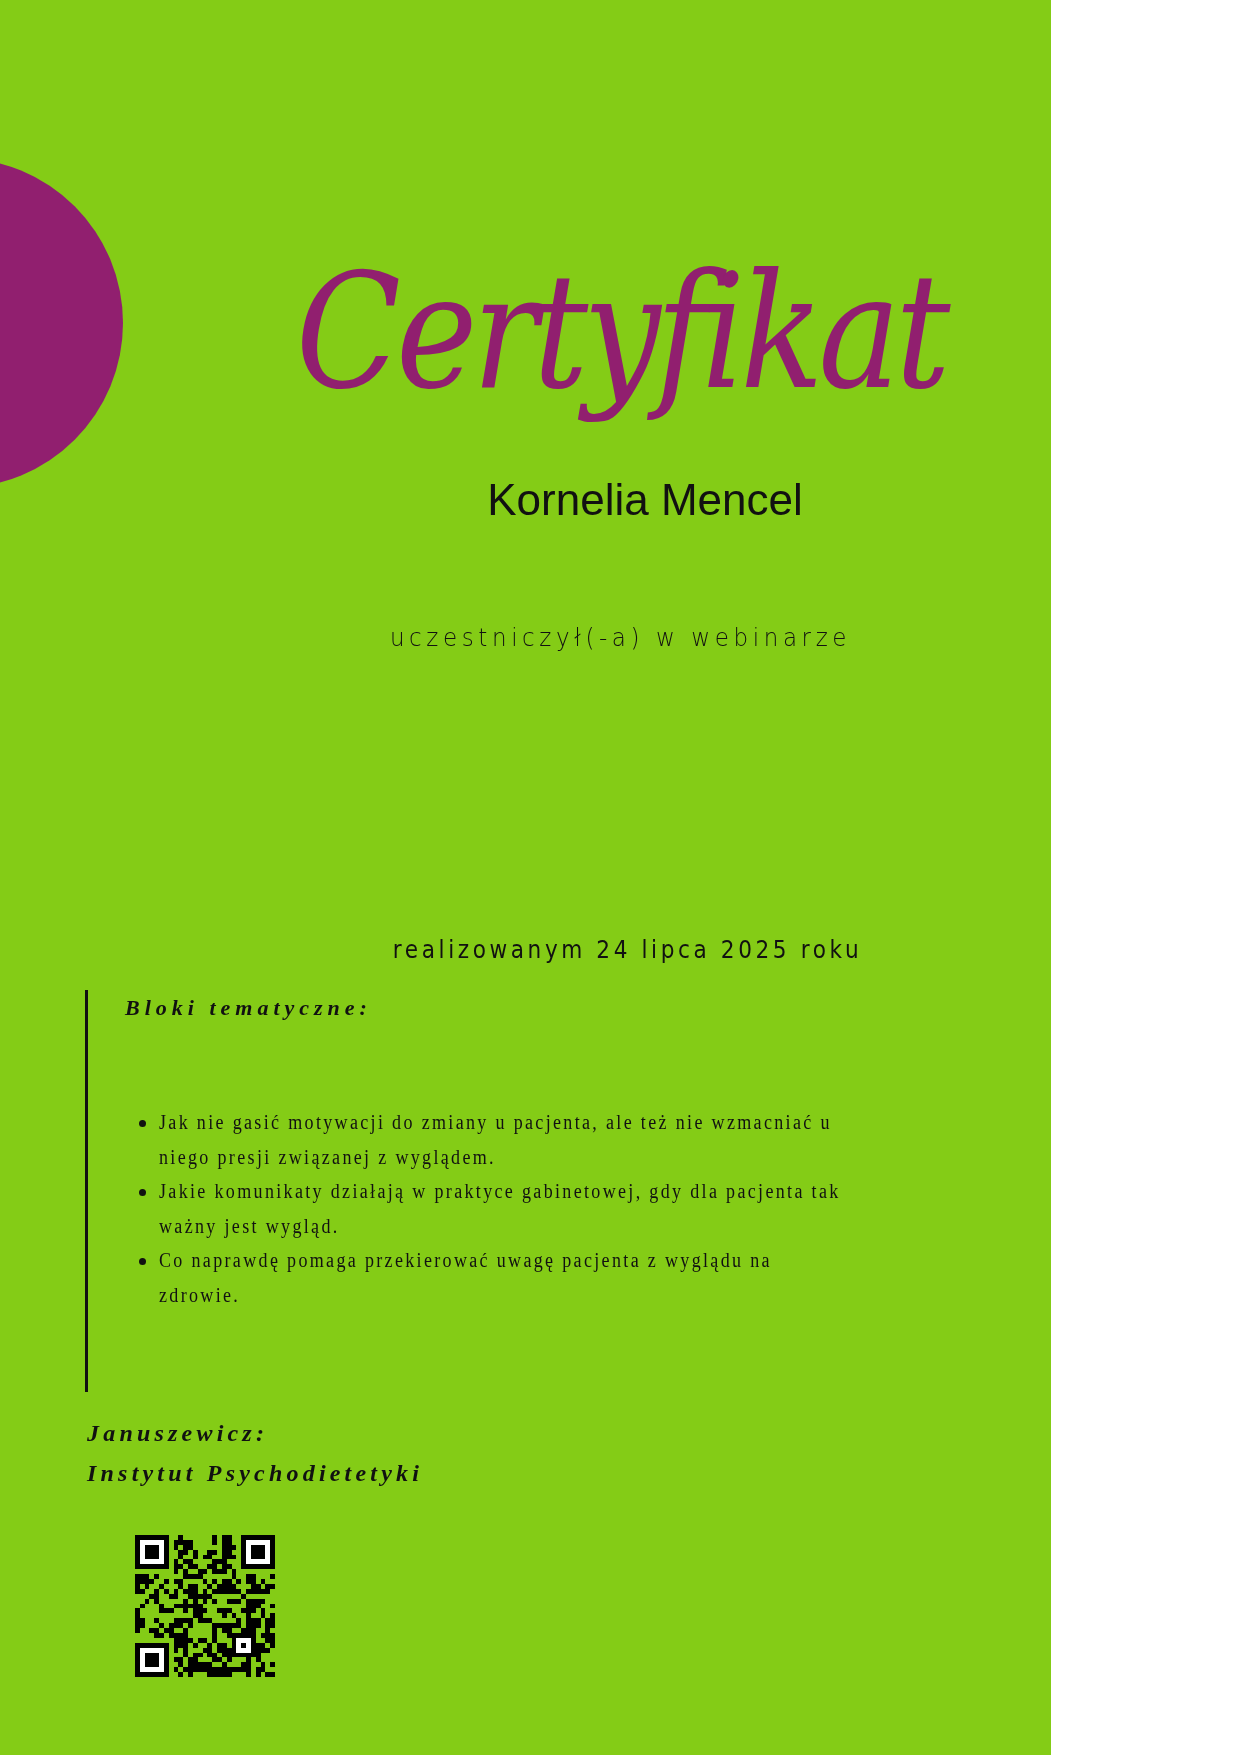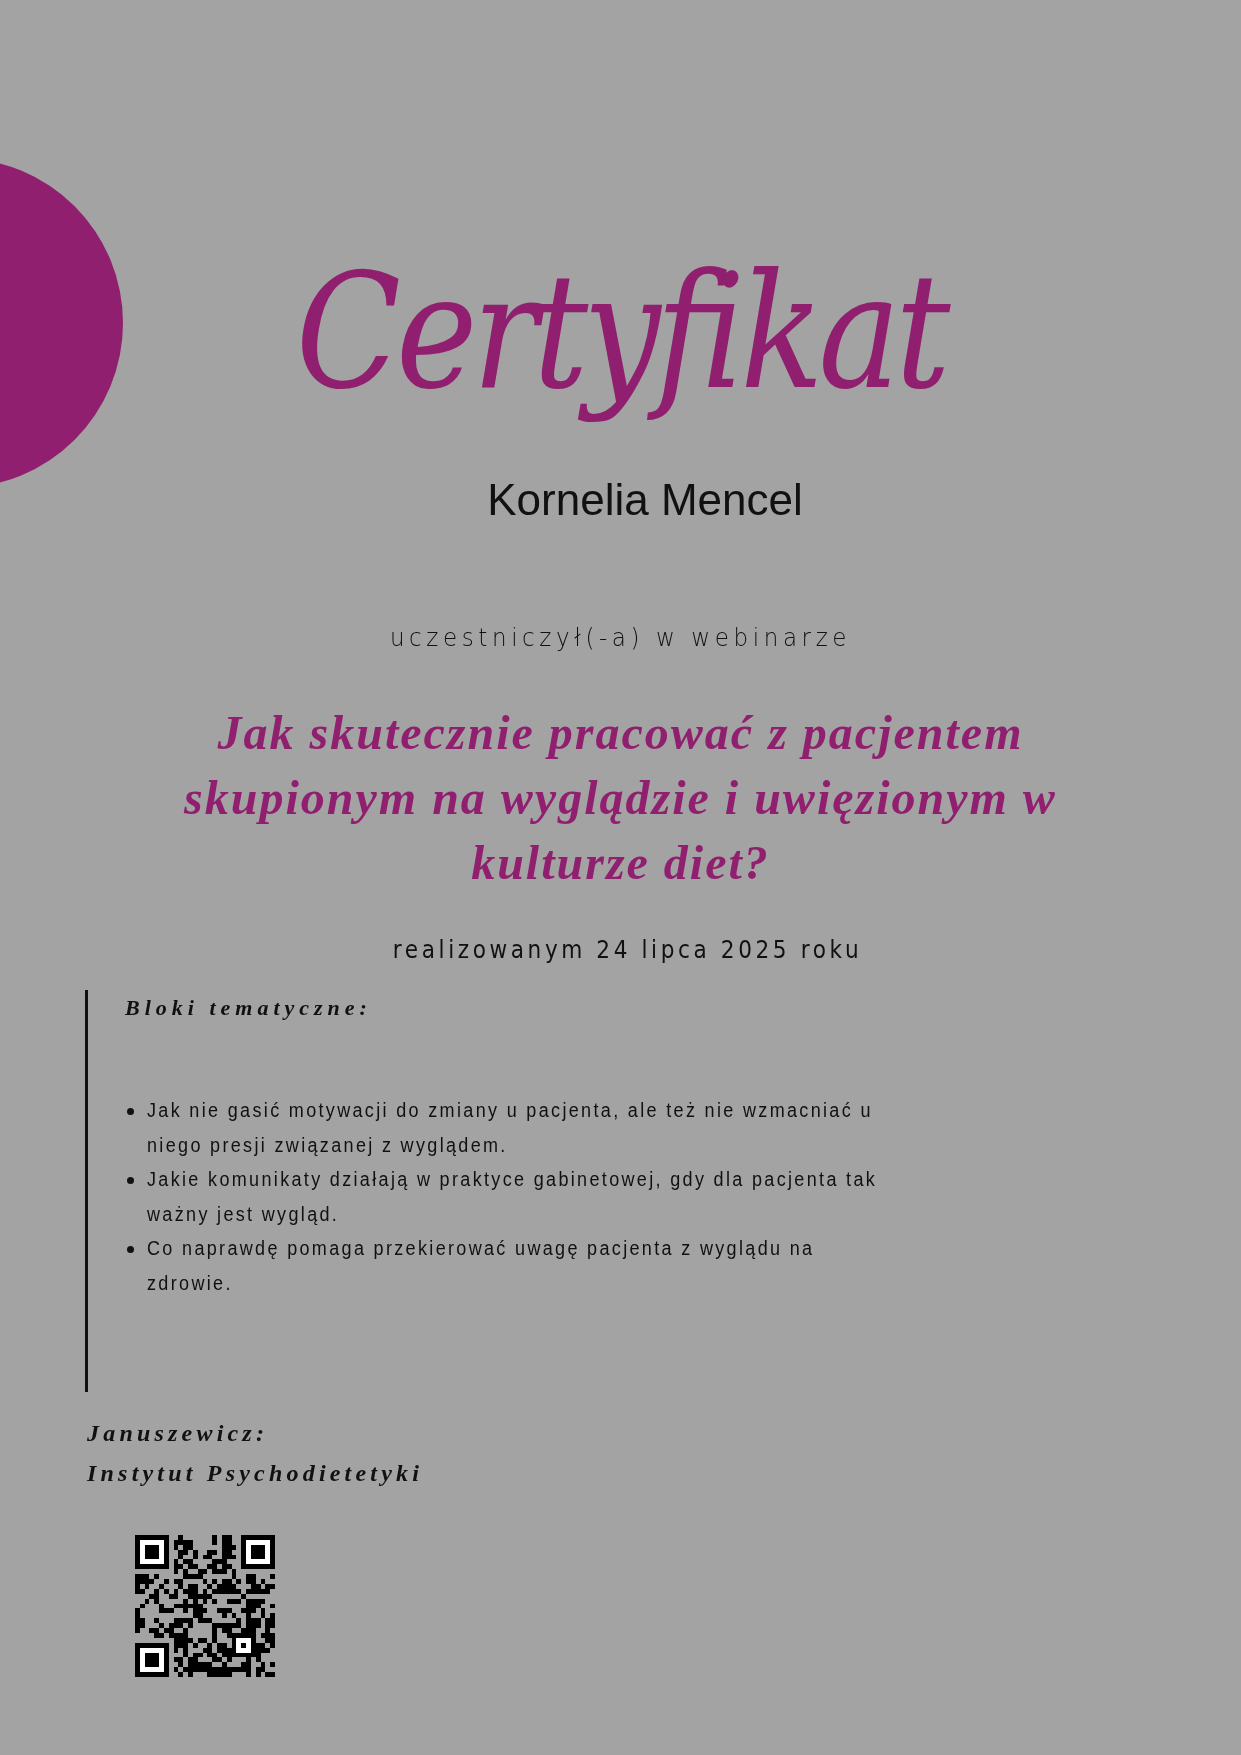--- a/index.html
+++ b/index.html
@@ -1,17 +1,17 @@
 <!DOCTYPE html>
 <html><head>
 <meta charset="utf-8">
 <style>
   html, body { margin: 0; padding: 0; background: #ffffff; }
   body { width: 1241px; height: 1755px; position: relative; overflow: hidden; }
-  .page { position: absolute; left: 0; top: 0; width: 1241px; height: 1755px; background: #a3a3a3; overflow: hidden; }
+  .page { position: absolute; left: 0; top: 0; width: 1051px; height: 1755px; background: #84cc16; overflow: hidden; }
 
   .deco-circle {
     position: absolute; left: -207px; top: 158px;
     width: 330px; height: 330px; border-radius: 50%;
     background: #911F6F;
   }
 
   .title {
     position: absolute; left: 0; width: 1241px; top: 232px;
     text-align: center;
@@ -68,22 +68,22 @@
   .blocks-heading {
     position: absolute; left: 125px; top: 990px;
     font-family: "Liberation Serif", serif;
     font-style: italic; font-weight: bold;
     font-size: 22px; line-height: 36px; letter-spacing: 5px;
     color: #111111;
   }
 
   .topics {
     position: absolute; left: 123px; top: 1089px; width: 980px;
-    margin: 4px; padding: 0; list-style: none;
-    font-family: Liberation Sans, sans-serif;
+    margin: 16px; padding: 0; list-style: none;
+    font-family: Liberation Serif, serif;
     font-size: 20px; line-height: 34.5px; letter-spacing: 2.6px;
     color: #111111;
   }
   .topics li { position: relative; padding-left: 20px; }
   .topics li .bullet {
     position: absolute; left: 0; top: 15px; width: 7px; height: 7px; border-radius: 50%; background: #111111;
   }
   .topics li .txt { display: block; white-space: nowrap; transform: scaleX(0.9); transform-origin: left; }
 
   .org-block {
@@ -121,25 +121,20 @@
   <div class="deco-circle"></div>
 
   <div class="title">
     <span>Certyfikat</span>
   </div>
 
   <div class="recipient">Kornelia Mencel</div>
 
   <div class="participated">uczestniczył(-a) w webinarze</div>
 
-  <div class="webinar-title">
-    <span class="line">Jak skutecznie pracować z pacjentem</span>
-    <span class="line">skupionym na wyglądzie i uwięzionym w</span>
-    <span class="line">kulturze diet?</span>
-  </div>
 
   <div class="date-line">realizowanym 24 lipca 2025 roku</div>
 
   <div class="vbar"></div>
 
   <div class="blocks-heading">Bloki tematyczne:</div>
 
   <ul class="topics">
     <li>
       <span class="bullet"></span>

